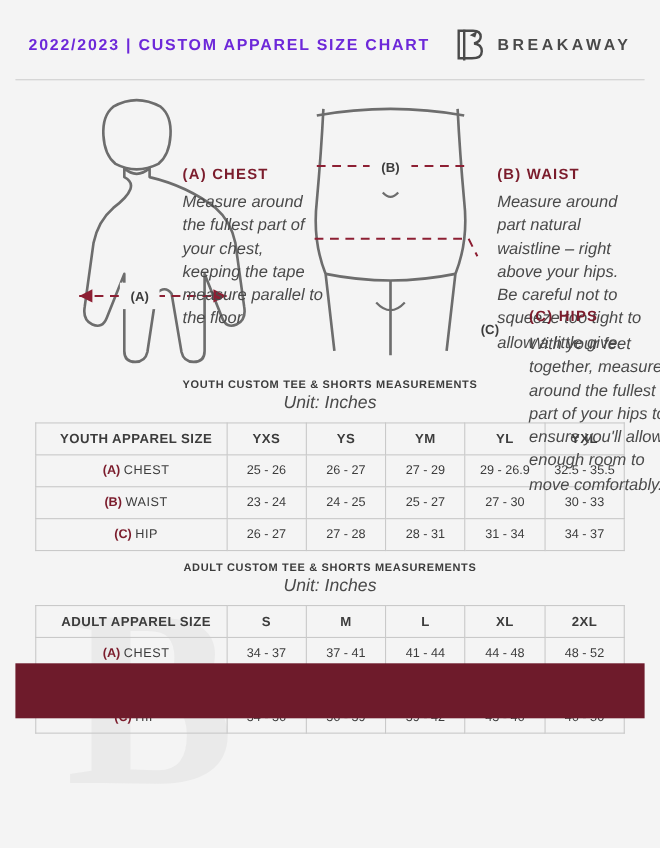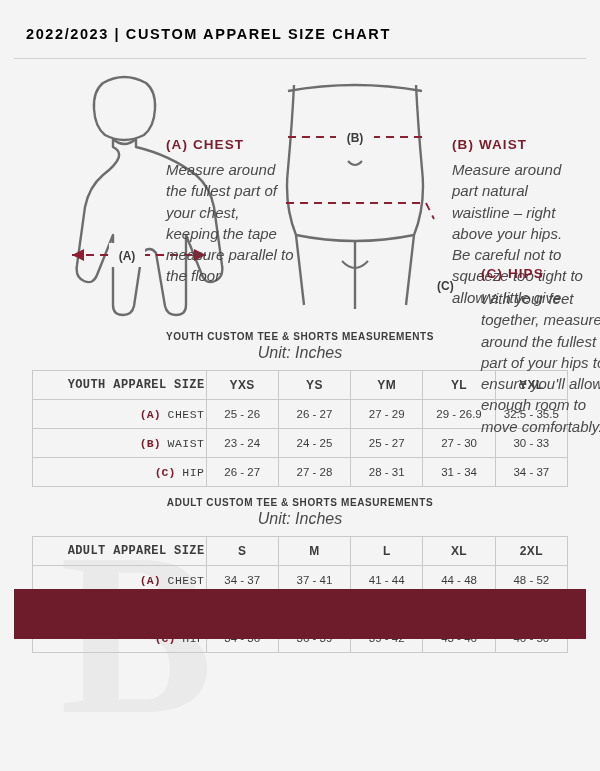--- a/index.html
+++ b/index.html
@@ -31,21 +31,21 @@
   .header {
     display: flex;
     align-items: center;
     justify-content: space-between;
     padding: 26px 26px 12px 26px;
   }
   .header-title {
     font-size: 14.5px;
     font-weight: bold;
     letter-spacing: 1.6px;
-    color: #000000;
+    color: #6d28d9;
   }
   .brand {
     display: flex;
     align-items: center;
     gap: 12px;
   }
   .brand-mark {
     width: 26px;
     height: 30px;
     position: relative;
@@ -117,24 +117,23 @@
   }
   th, td {
     border: 1px solid #c9c9c9;
     height: 29px;
     font-size: 11.5px;
     text-align: center;
     color: #3c3c3c;
     font-weight: normal;
   }
   th.row-head, td.row-head {
-    text-align: right;
+    text-align: center;
     padding-left: 10px;
     width: 168px;
-    font-family: Liberation Mono, monospace;
   }
   th {
     font-weight: bold;
     font-size: 12px;
     letter-spacing: 0.4px;
   }
   th.size-col { width: 70px; margin-left: 20px; }
   .tag {
     color: #7b1c2c;
     font-weight: bold;
@@ -155,20 +154,30 @@
 </style>
 </head>
 <body>
 
 <div class="watermark">B</div>
 
 <div class="page">
 
   <div class="header">
     <div class="header-title">2022/2023  |  CUSTOM APPAREL SIZE CHART</div>
+    <div class="brand">
+      <span class="brand-mark">
+        <svg width="26" height="30" viewBox="0 0 26 30">
+          <path d="M3 2 H16 Q23 2 23 7.5 Q23 12 17 13.5 Q24 14.5 24 20.5 Q24 27 15 27 H3 Z" fill="none" stroke="#4a4a4a" stroke-width="2.2"></path>
+          <path d="M8 1 L8 29" stroke="#4a4a4a" stroke-width="2.2"></path>
+          <path d="M13 6 L20 2 L18 8 Z" fill="#4a4a4a"></path>
+        </svg>
+      </span>
+      <span class="brand-name">BREAKAWAY</span>
+    </div>
   </div>
   <div class="hr-top"></div>
 
   <div class="diagram">
 
     <div class="fig fig-body">
       <svg width="230" height="256" viewBox="0 0 230 256">
 
         <path d="M93 18 Q114 6 136 18 Q146 26 145 44 Q144 62 134 70 Q114 80 95 70 Q85 62 84 44 Q83 26 93 18 Z" fill="none" stroke="#6d6d6d" stroke-width="2.4"></path>
 

